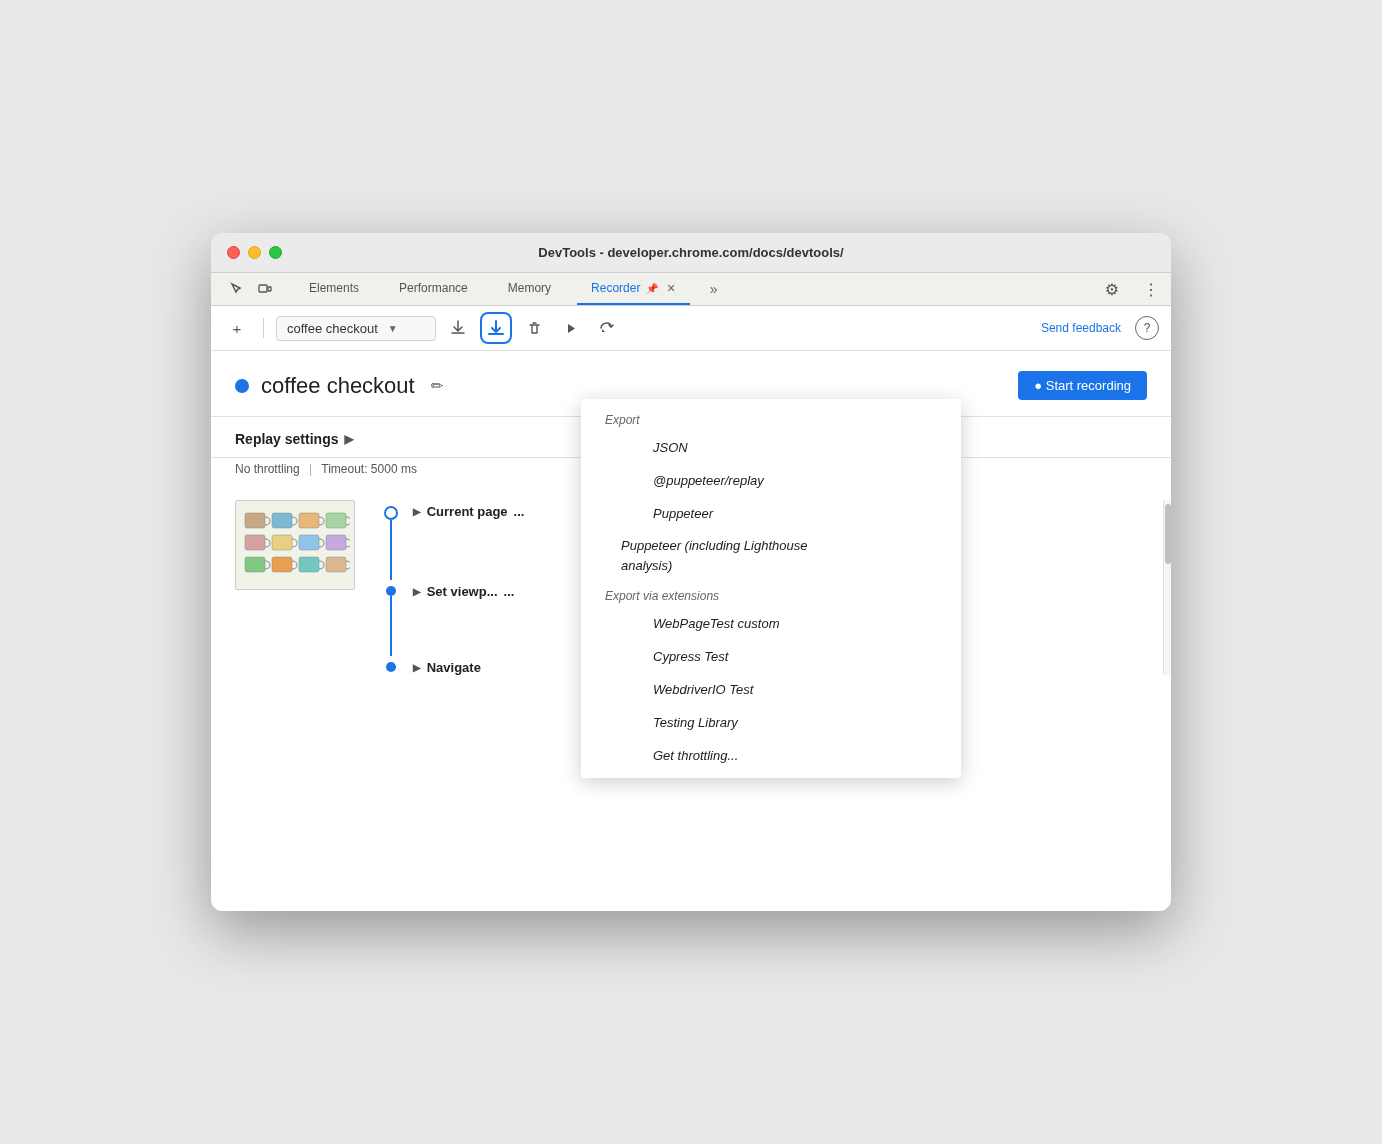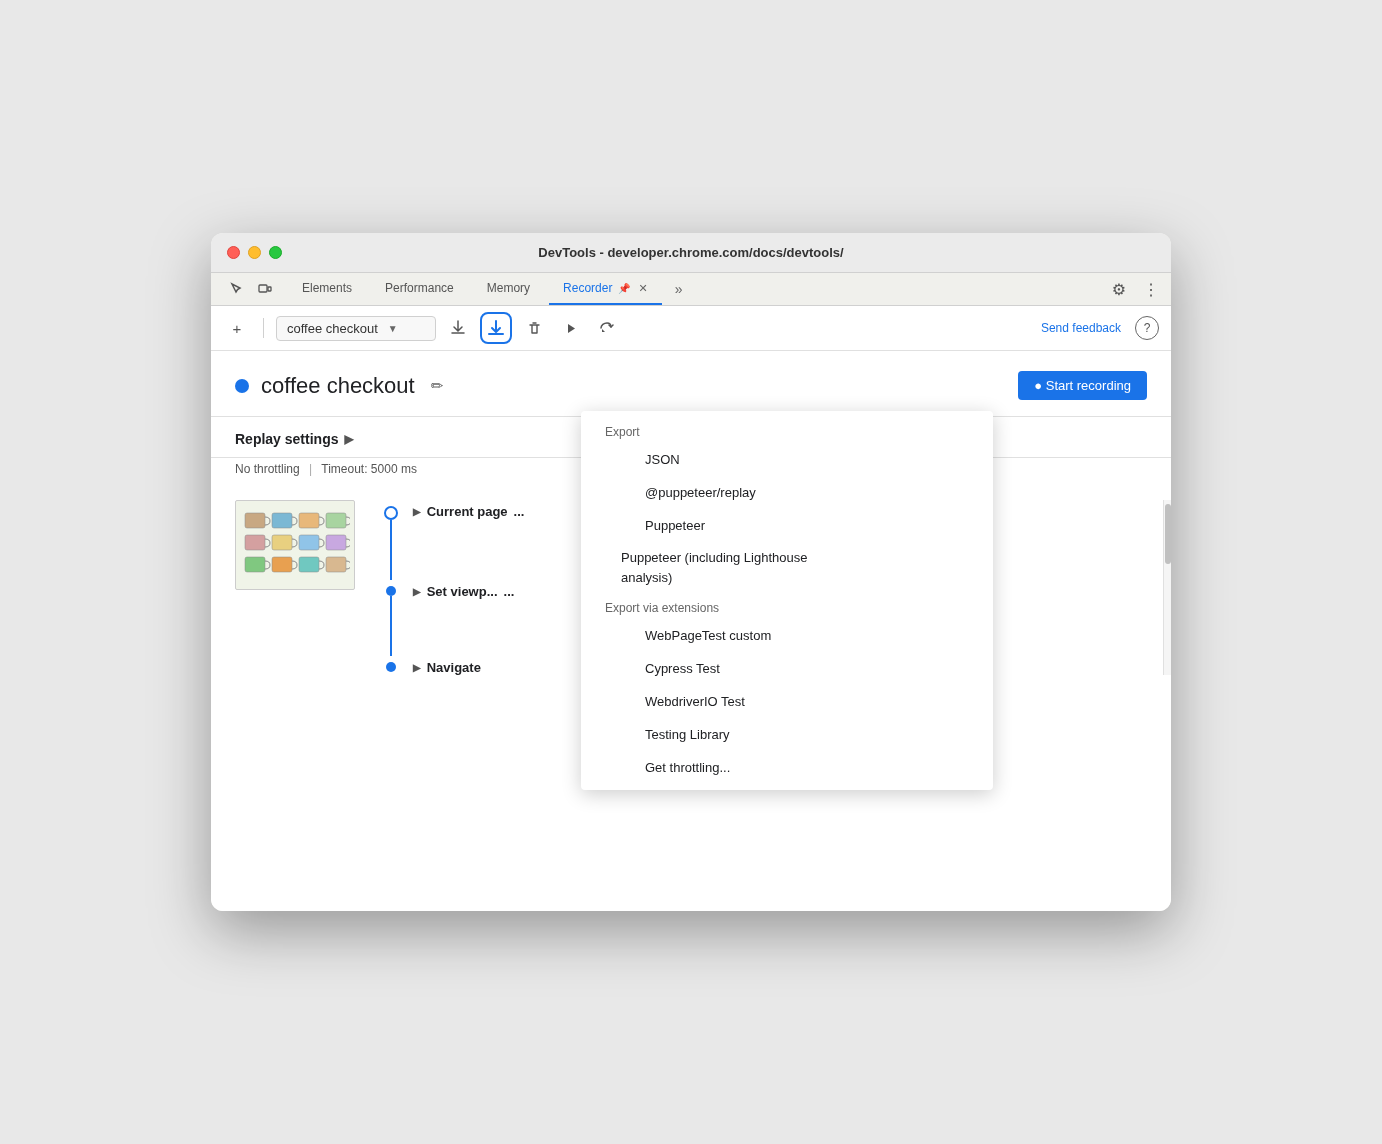--- a/index.html
+++ b/index.html
@@ -53,21 +53,21 @@
       color: #333;
     }
 
     
     .tabs-bar {
       background: #f0f0ec;
       border-bottom: 1px solid #d0d0d0;
       display: flex;
       align-items: center;
       padding: 0 8px;
-      gap: 5px;
+      gap: 12px;
     }
 
     .tab-item {
       padding: 8px 14px;
       font-size: 12px;
       color: #555;
       cursor: pointer;
       white-space: nowrap;
       border-bottom: 2px solid transparent;
     }
@@ -345,42 +345,44 @@
       width: 6px;
       height: 60px;
       background: #c0c0c0;
       border-radius: 3px;
       margin: 4px auto;
     }
 
     
     .export-dropdown {
       position: absolute;
-      top: 60px;
+      top: 48px;
       left: 370px;
-      width: 412px;
+      width: 380px;
       background: white;
       border-radius: 4px;
       box-shadow: 0 4px 20px rgba(0,0,0,0.2);
       z-index: 100;
       padding: 6px 0;
+      font-style: italic;
     }
 
     .export-section-header {
       padding: 8px 24px 4px;
       font-size: 12px;
       color: #666;
       font-weight: 400;
     }
 
     .export-menu-item {
-      padding: 9px 24px 9px 64px;
+      padding: 9px 24px 9px 40px;
       font-size: 13px;
       color: #202124;
       cursor: pointer;
+      margin-left: 32px;
     }
 
     .export-menu-item-multiline {
       padding: 6px 24px 6px 40px;
       font-size: 13px;
       color: #202124;
       cursor: pointer;
       line-height: 1.5;
     }
   </style>

